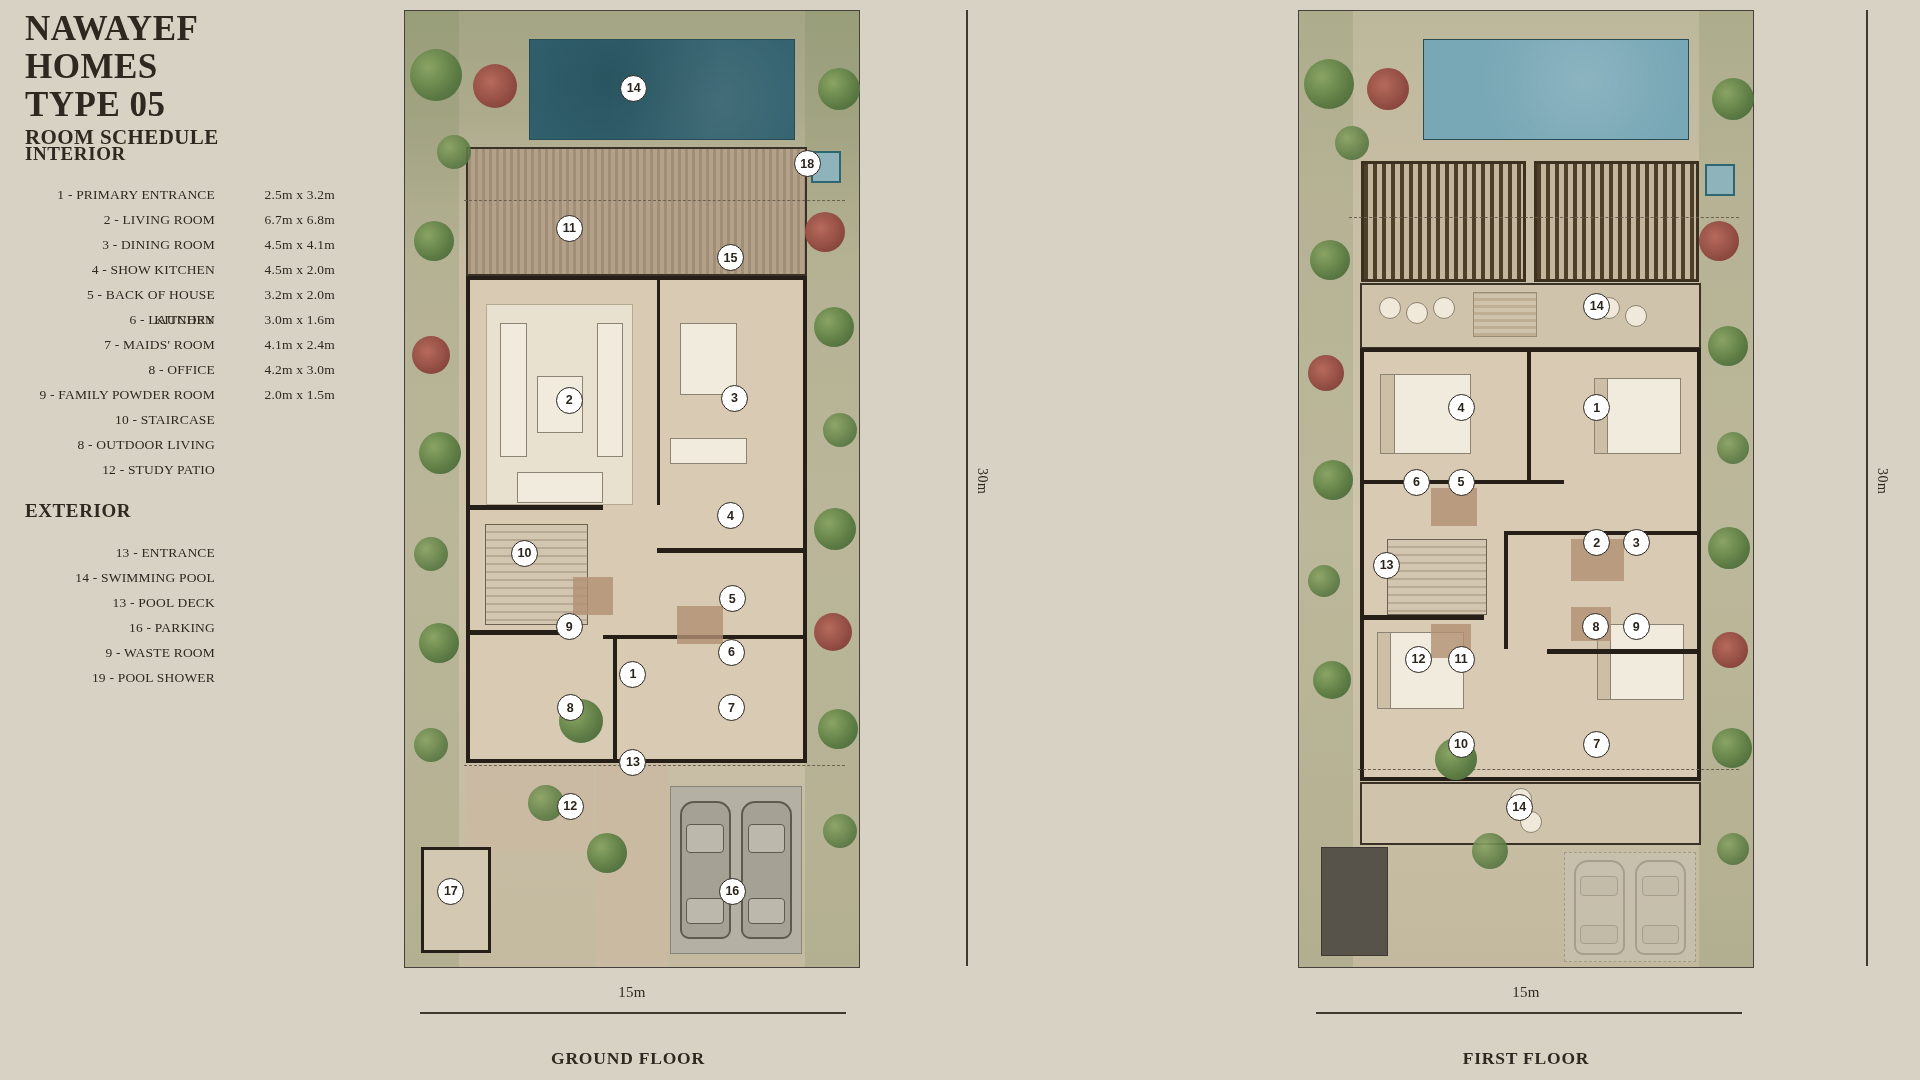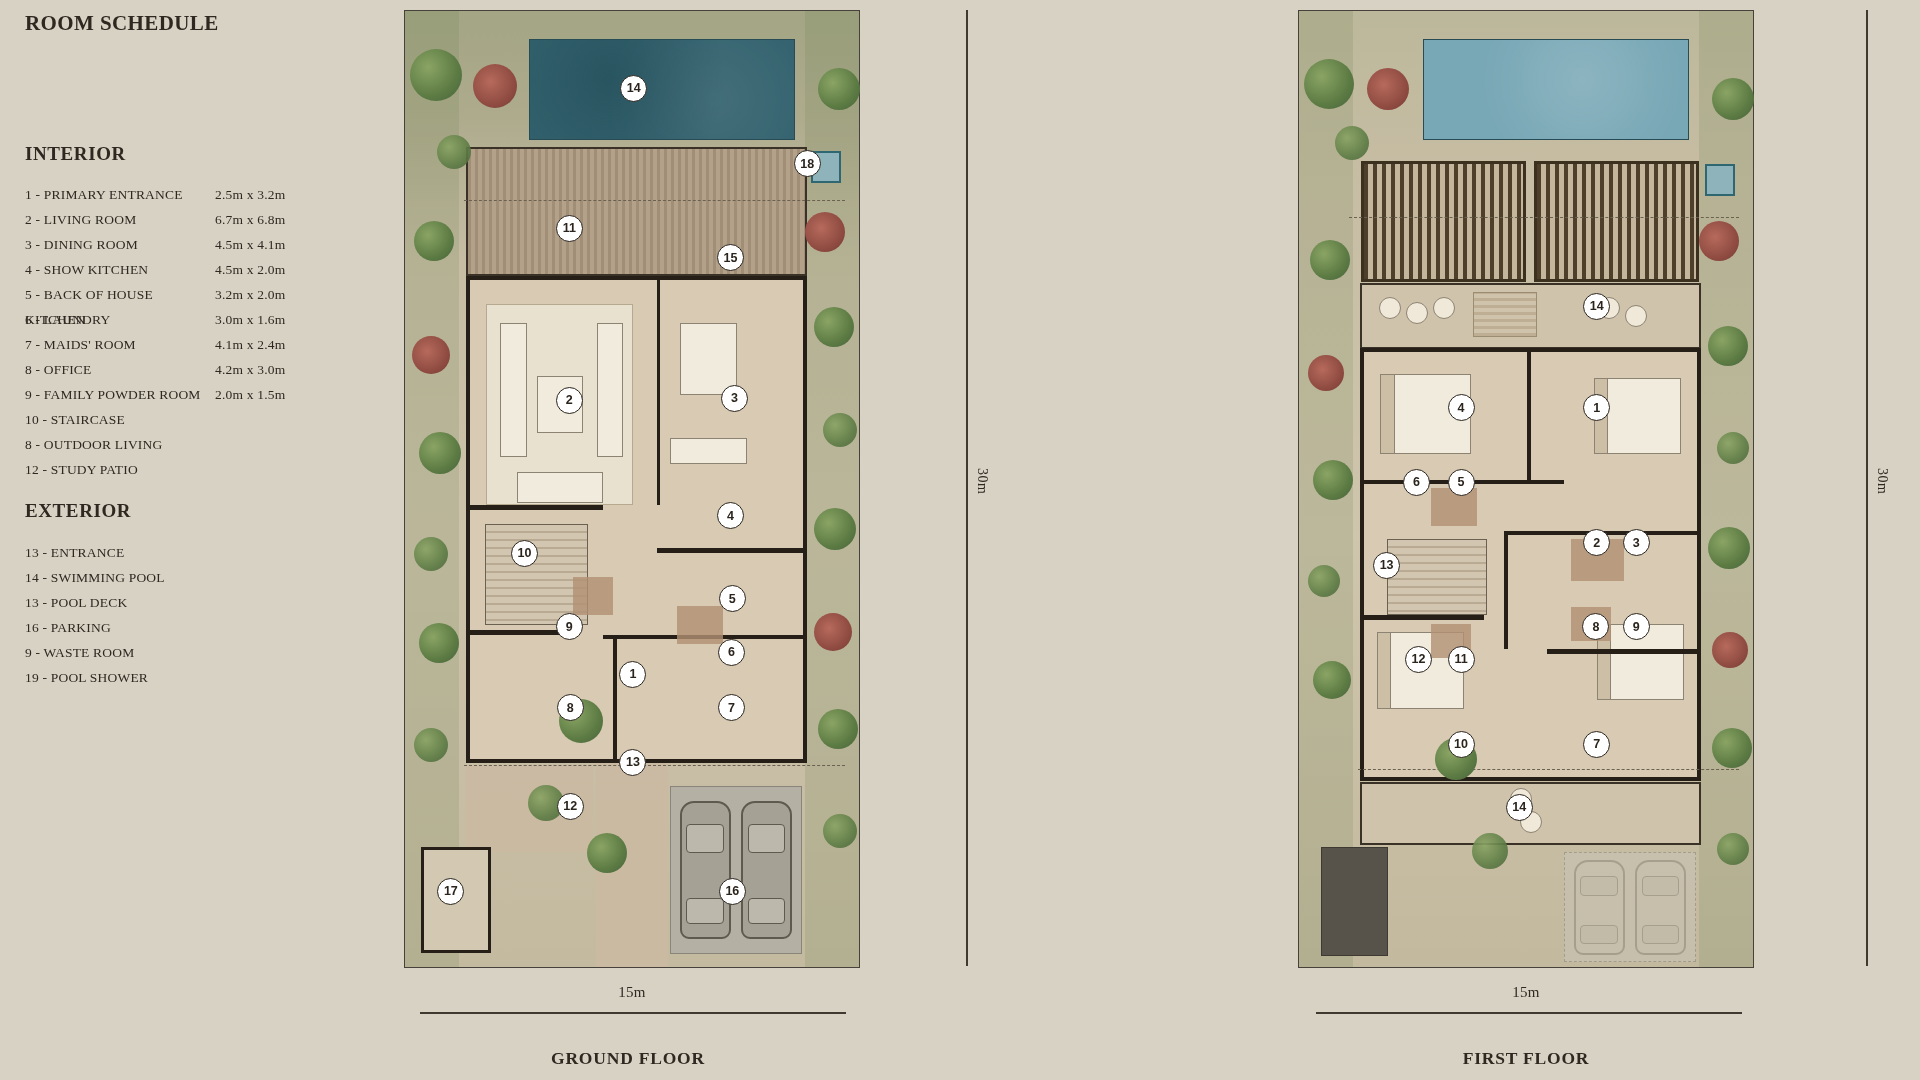--- a/index.html
+++ b/index.html
@@ -11,21 +11,21 @@
   }
   
   .legend{position:absolute;left:25px;top:10px;width:310px;}
   .title1,.title2{font-size:35px;font-weight:700;letter-spacing:.5px;line-height:38px;}
   .subtitle{font-size:21px;font-weight:700;letter-spacing:.4px;line-height:26px;}
   .sec-head{font-size:19px;font-weight:700;letter-spacing:.6px;margin-top:0;}
   #interior-head{position:absolute;left:0;top:133px;}
   #interior-list{position:absolute;left:0;top:172px;width:310px;}
   #exterior-head{position:absolute;left:0;top:490px;}
   #exterior-list{position:absolute;left:0;top:530px;width:310px;}
-  .row{display:flex;height:25px;line-height:25px;font-size:13.5px;letter-spacing:.2px;}
+  .row{display:flex;height:25px;line-height:25px;font-size:13.5px;letter-spacing:.2px;text-align:right;}
   .rname{width:190px;flex:none;}
   .rdims{flex:1;}
   
   .plan{position:absolute;top:10px;width:456px;height:958px;border:1.5px solid #46413a;box-sizing:border-box;}
   #plan-ground{left:404px;background:linear-gradient(180deg,#a3a584 0%,#aeab8d 11%,#c6bda4 26%,#cdc3ab 55%,#c4baa0 100%);}
   #plan-first{left:1298px;background:linear-gradient(180deg,#bcb89b 0%,#c7bda4 18%,#cfc5ac 55%,#c3b99f 100%);}
   .plan *{position:absolute;box-sizing:border-box;}
   .greenstrip{top:0;height:100%;width:12%;background:rgba(108,128,78,.18);}
   .gs-l{left:0;} .gs-r{right:0;}
   .tr{border-radius:50%;background:radial-gradient(circle at 35% 35%, #8aa464, #5d7c44 60%, #47633a);}
@@ -72,20 +72,22 @@
   .hline{position:absolute;height:2px;background:#3f3930;}
   .vline{position:absolute;width:1.5px;background:#3f3930;}
   .scale-label{position:absolute;text-align:center;font-size:15px;letter-spacing:.3px;}
   .vscale-label{position:absolute;writing-mode:vertical-rl;text-orientation:mixed;font-size:14px;letter-spacing:.5px;}
   .caption{position:absolute;text-align:center;font-size:17.5px;font-weight:700;letter-spacing:.8px;}
 </style>
 </head>
 <body>
 
 <div class="legend">
+  <div class="title1">NAWAYEF HOMES</div>
+  <div class="title2">TYPE 05</div>
   <div class="subtitle">ROOM SCHEDULE</div>
   <div class="sec-head" id="interior-head">INTERIOR</div>
   <div id="interior-list">
       <div class="row">
         <span class="rname">1 - PRIMARY ENTRANCE</span>
         <span class="rdims">2.5m x 3.2m</span>
       </div>
       <div class="row">
         <span class="rname">2 - LIVING ROOM</span>
         <span class="rdims">6.7m x 6.8m</span>

